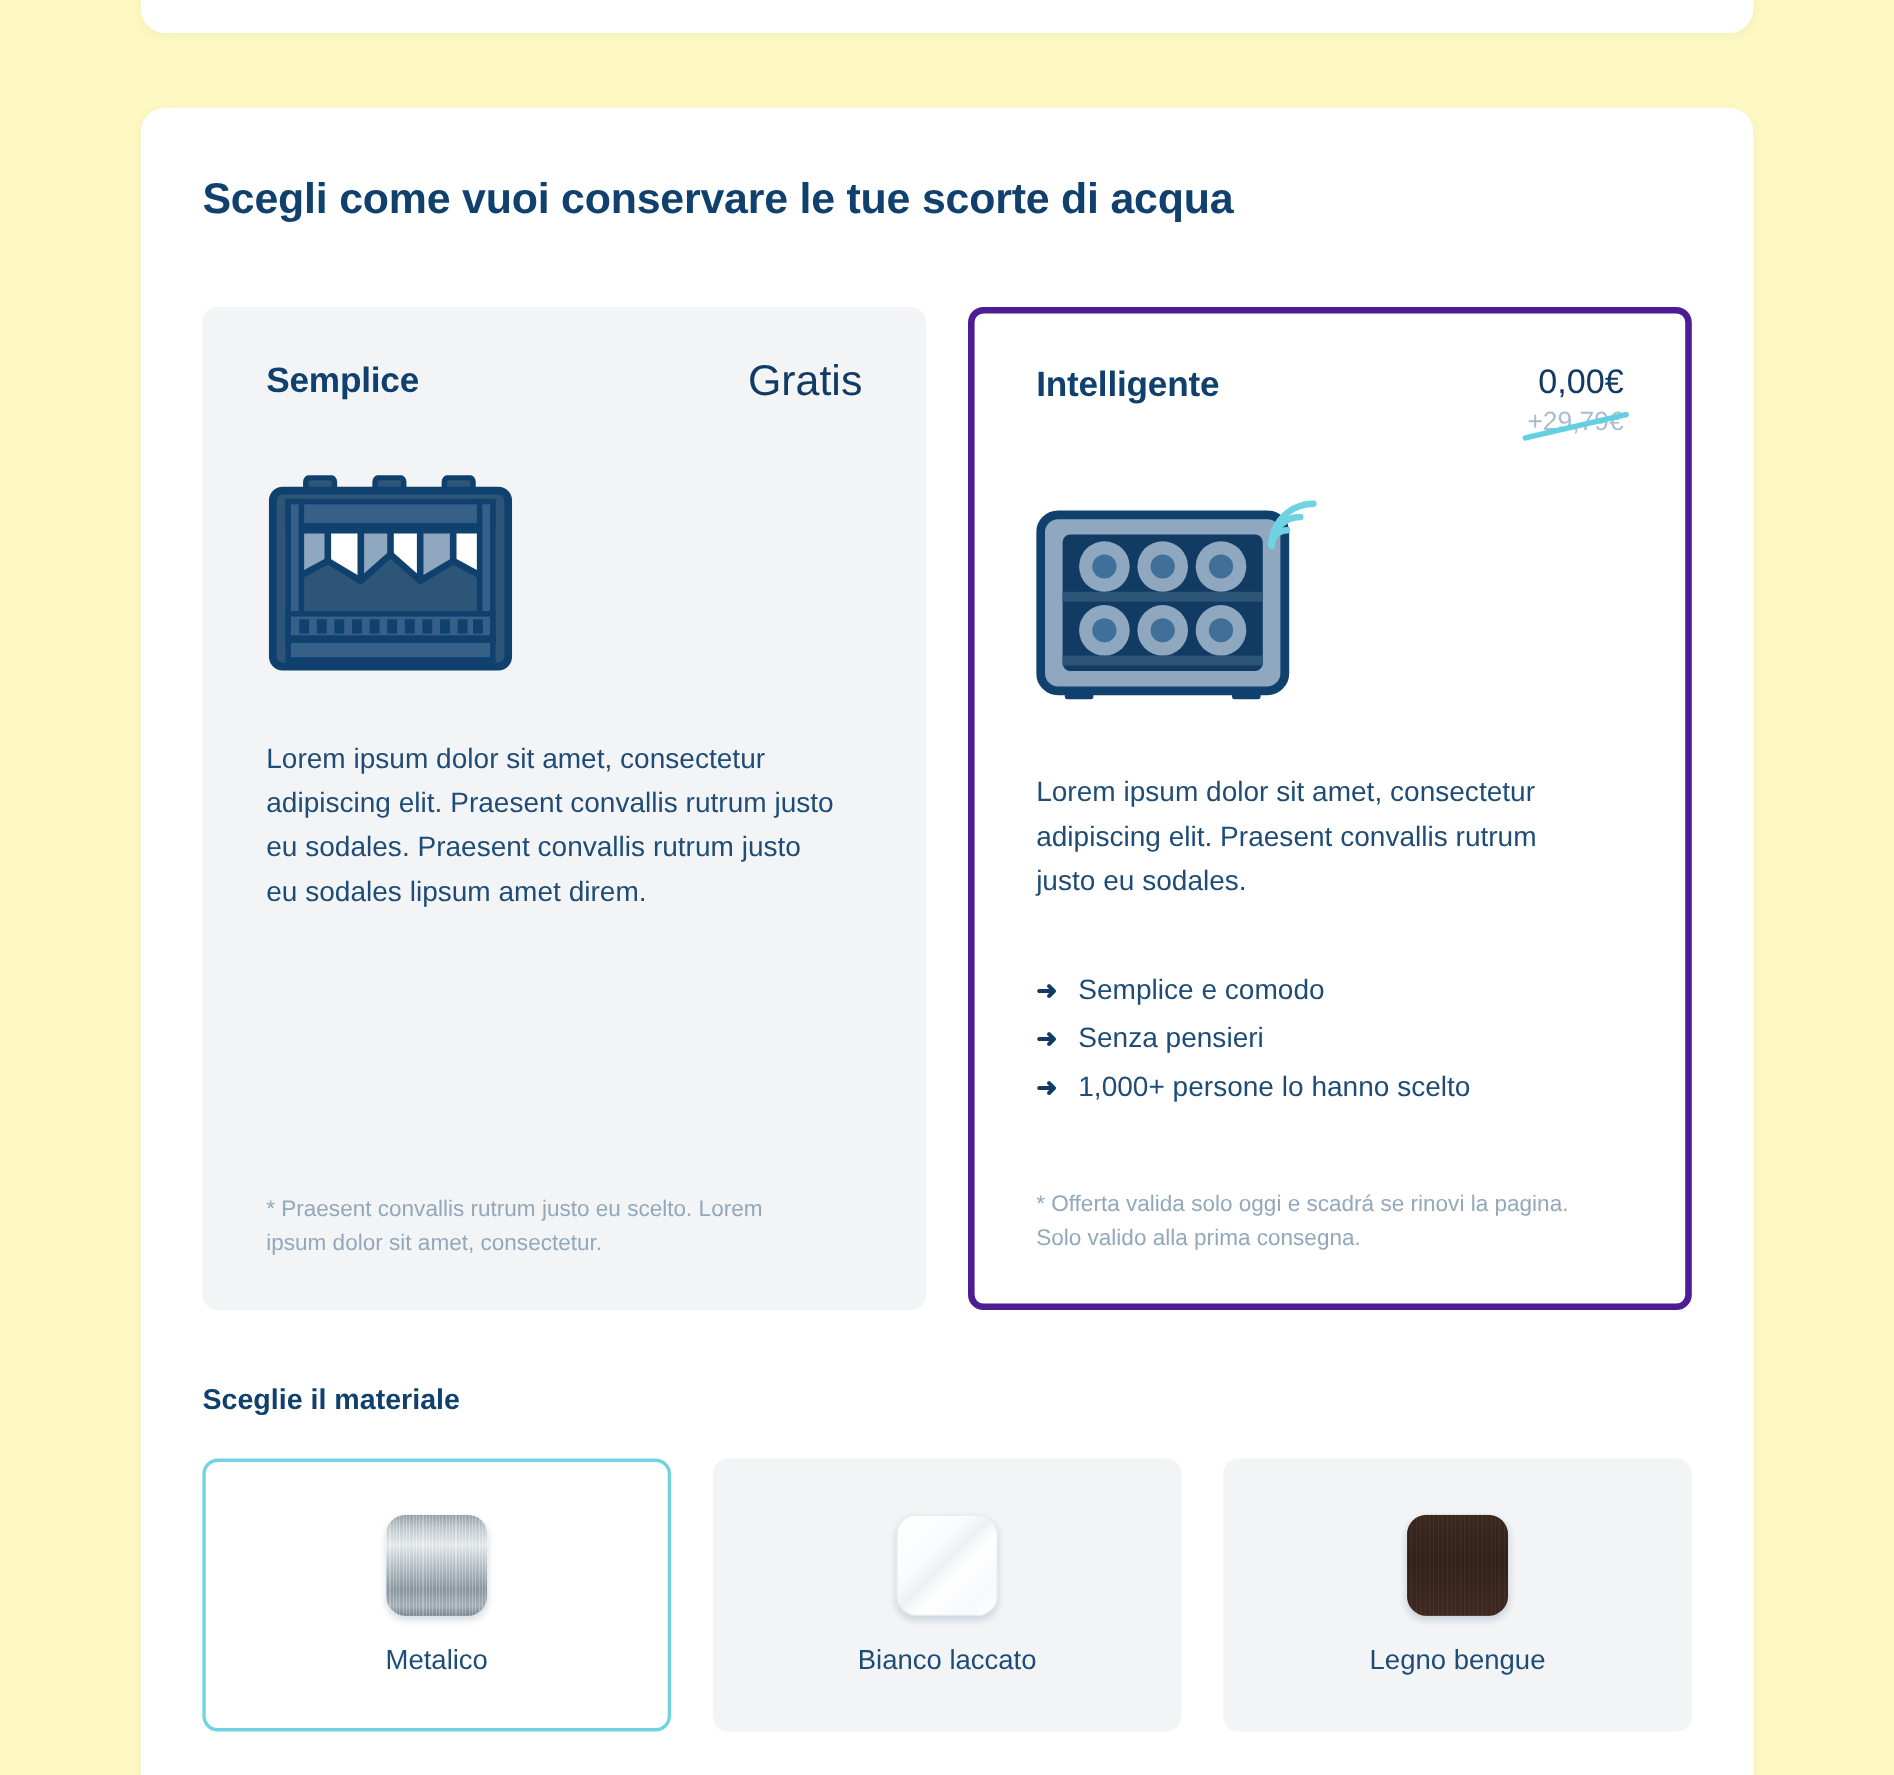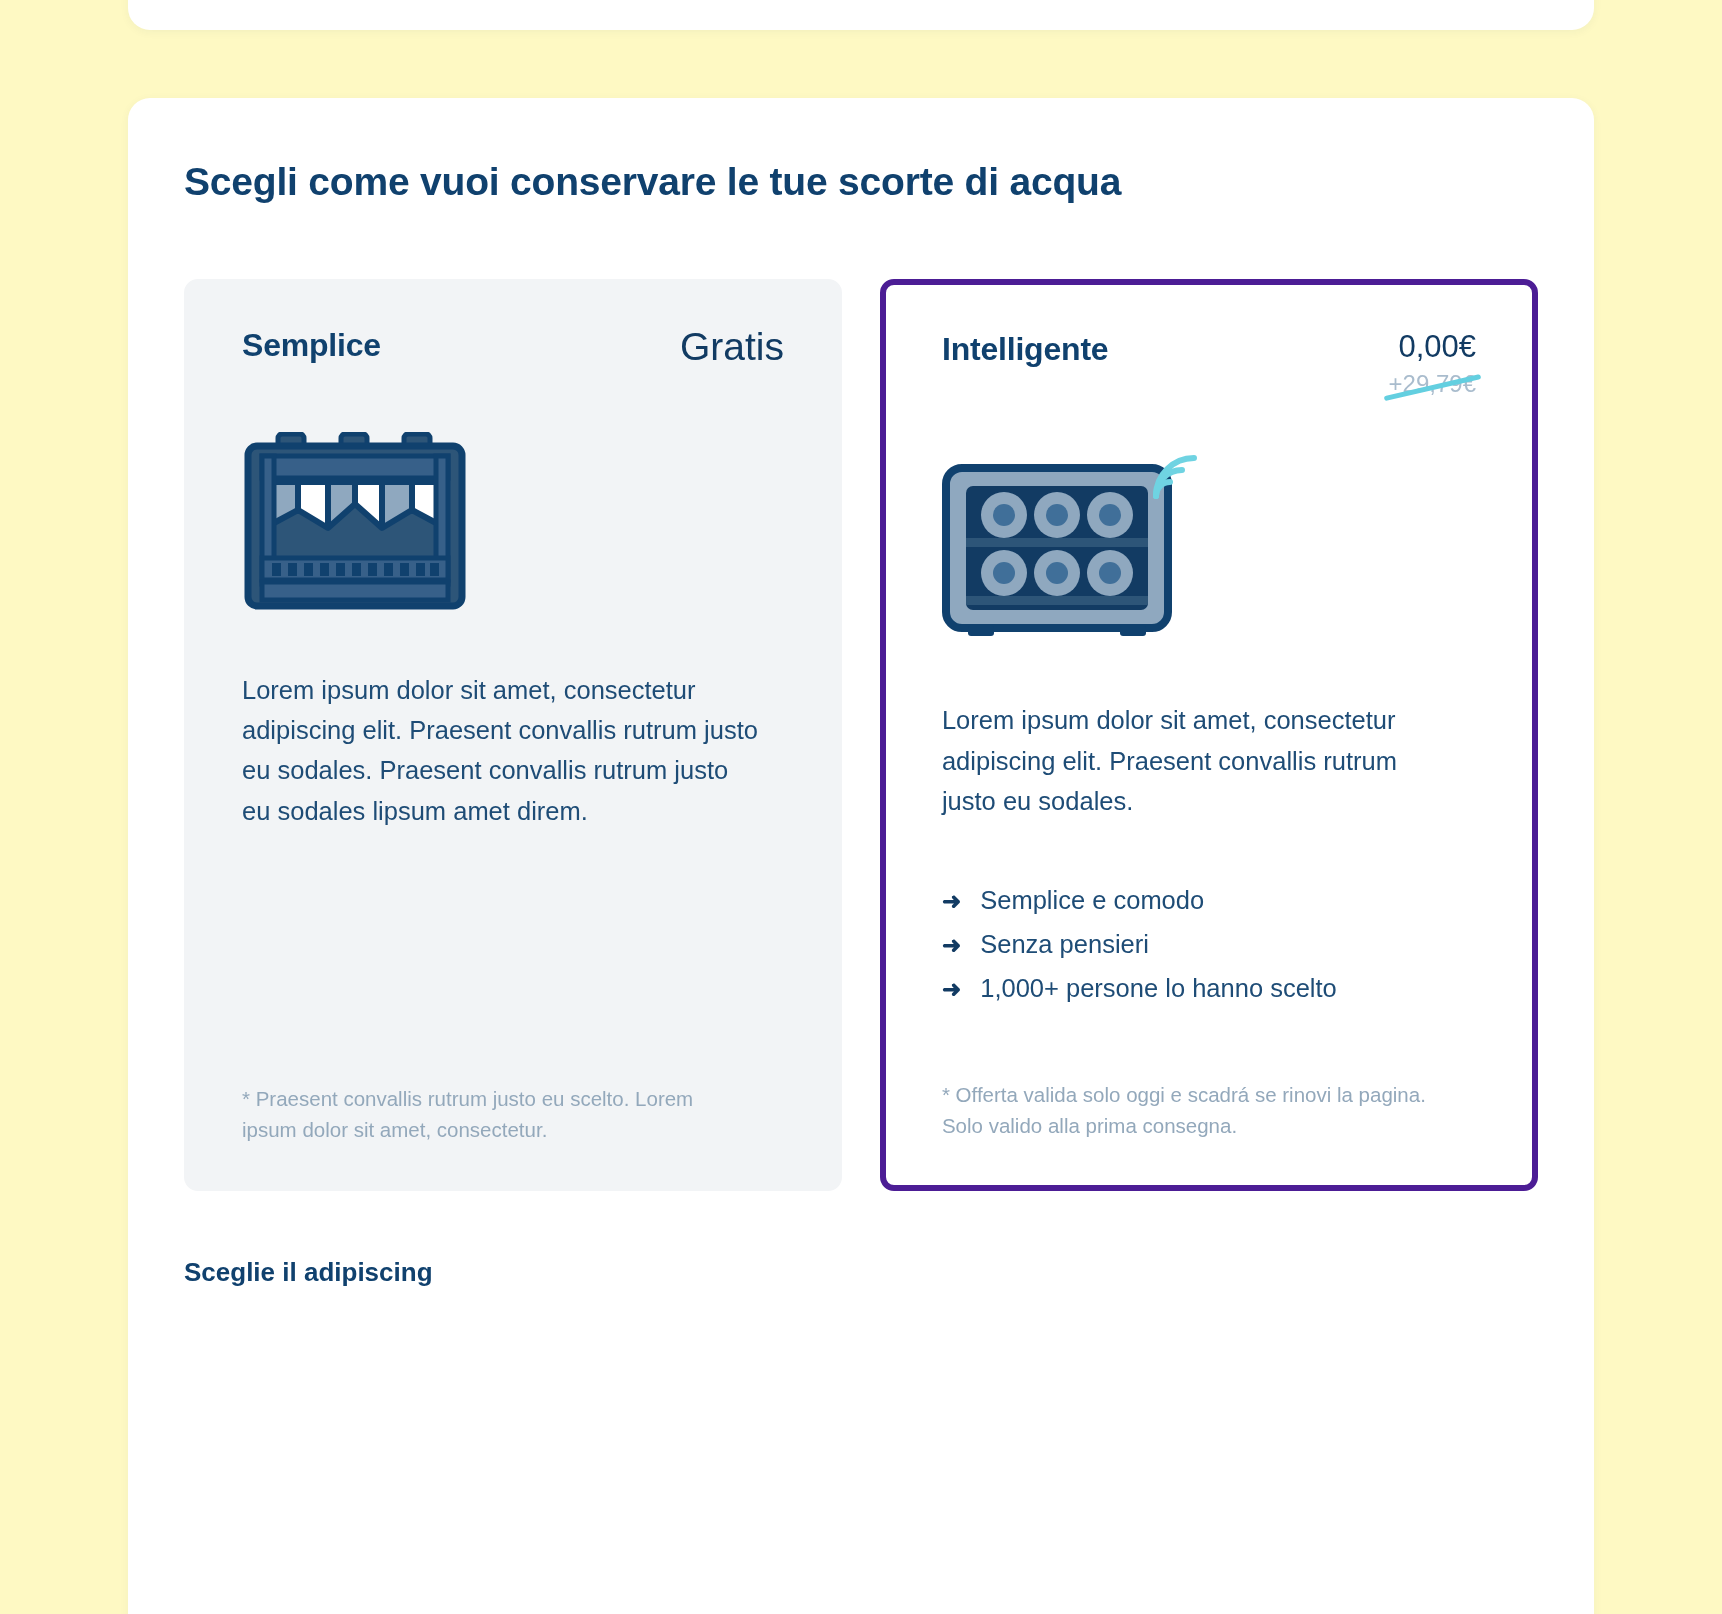--- a/index.html
+++ b/index.html
@@ -412,17 +412,35 @@
             <span class="feature-arrow">➜</span>
             <span>1,000+ persone lo hanno scelto</span>
           </li>
         </ul>
 
         <p class="plan-foot">* Offerta valida solo oggi e scadrá se rinovi la pagina. Solo valido alla prima consegna.</p>
       </div>
 
     </div>
 
-    <h2 class="material-title">Sceglie il adipiscing</h2>
-
+    <h2 class="material-title">Sceglie il materiale</h2>
+
+    <div class="materials">
+
+      <div class="material selected">
+        <span class="swatch swatch-metal"></span>
+        <span class="material-label">Metalico</span>
+      </div>
+
+      <div class="material">
+        <span class="swatch swatch-white"></span>
+        <span class="material-label">Bianco laccato</span>
+      </div>
+
+      <div class="material">
+        <span class="swatch swatch-wood"></span>
+        <span class="material-label">Legno bengue</span>
+      </div>
+
+    </div>
 
   </div>
 </div>
 
 </body></html>

